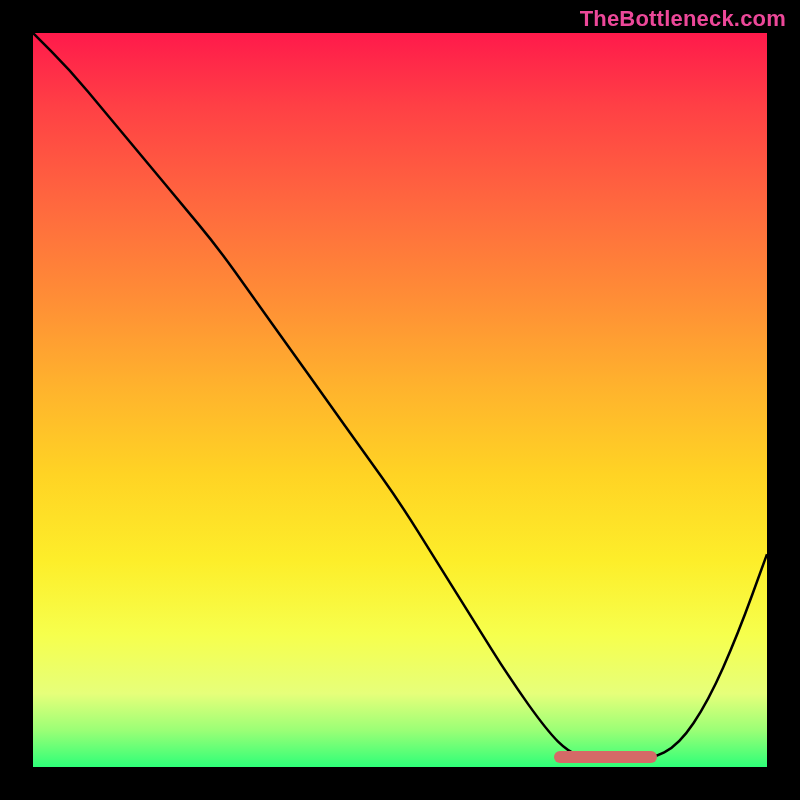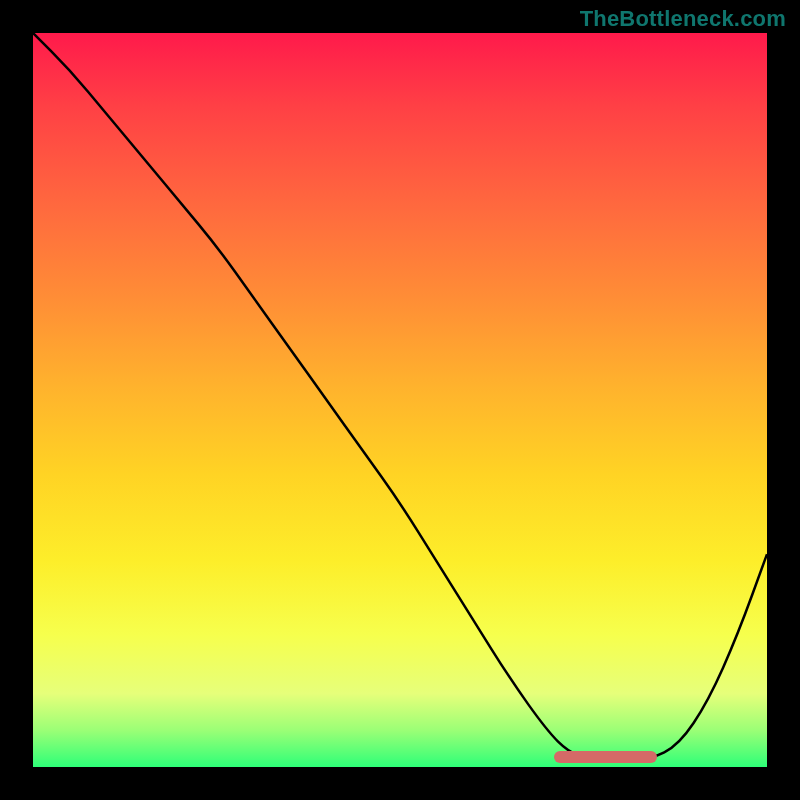--- a/index.html
+++ b/index.html
@@ -14,21 +14,21 @@
   .wrap {
     position: relative;
     width: 800px;
     height: 800px;
     background: #000;
   }
   .watermark {
     position: absolute;
     top: 6px;
     right: 14px;
-    color: #0f766e;
+    color: #ec4899;
     font-size: 22px;
     font-weight: 600;
     letter-spacing: 0.2px;
     z-index: 3;
   }
   .plot {
     position: absolute;
     left: 33px;
     top: 33px;
     width: 734px;

